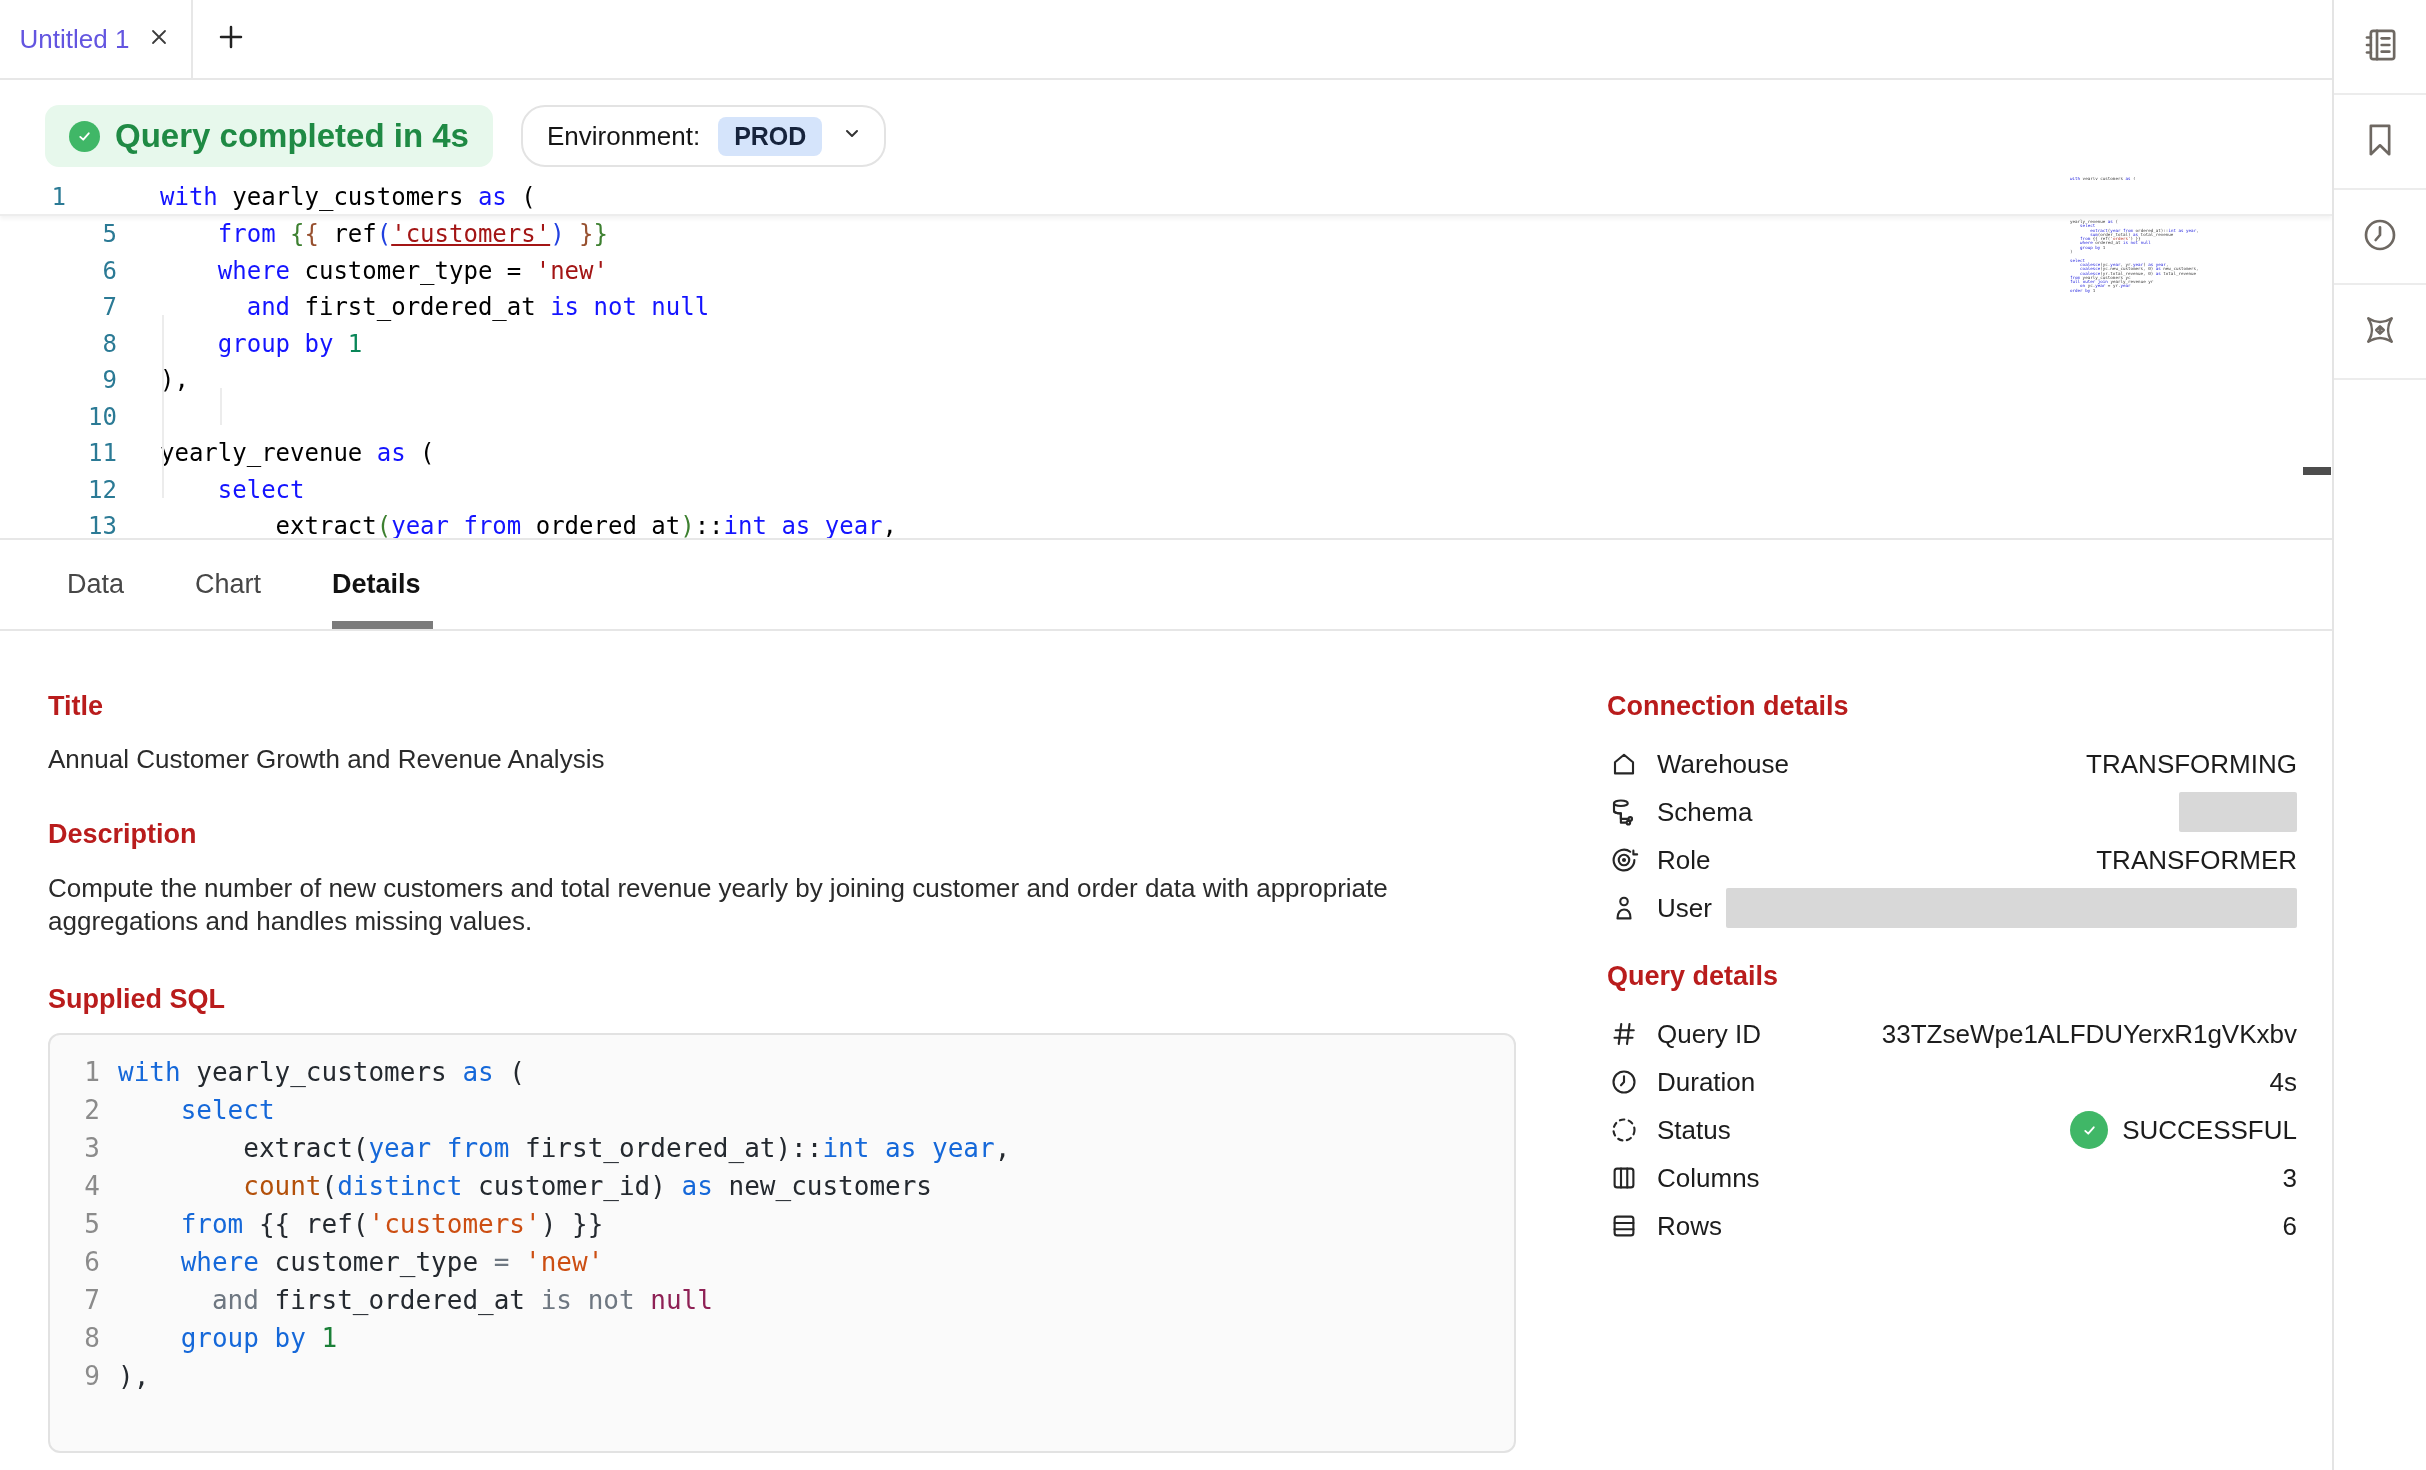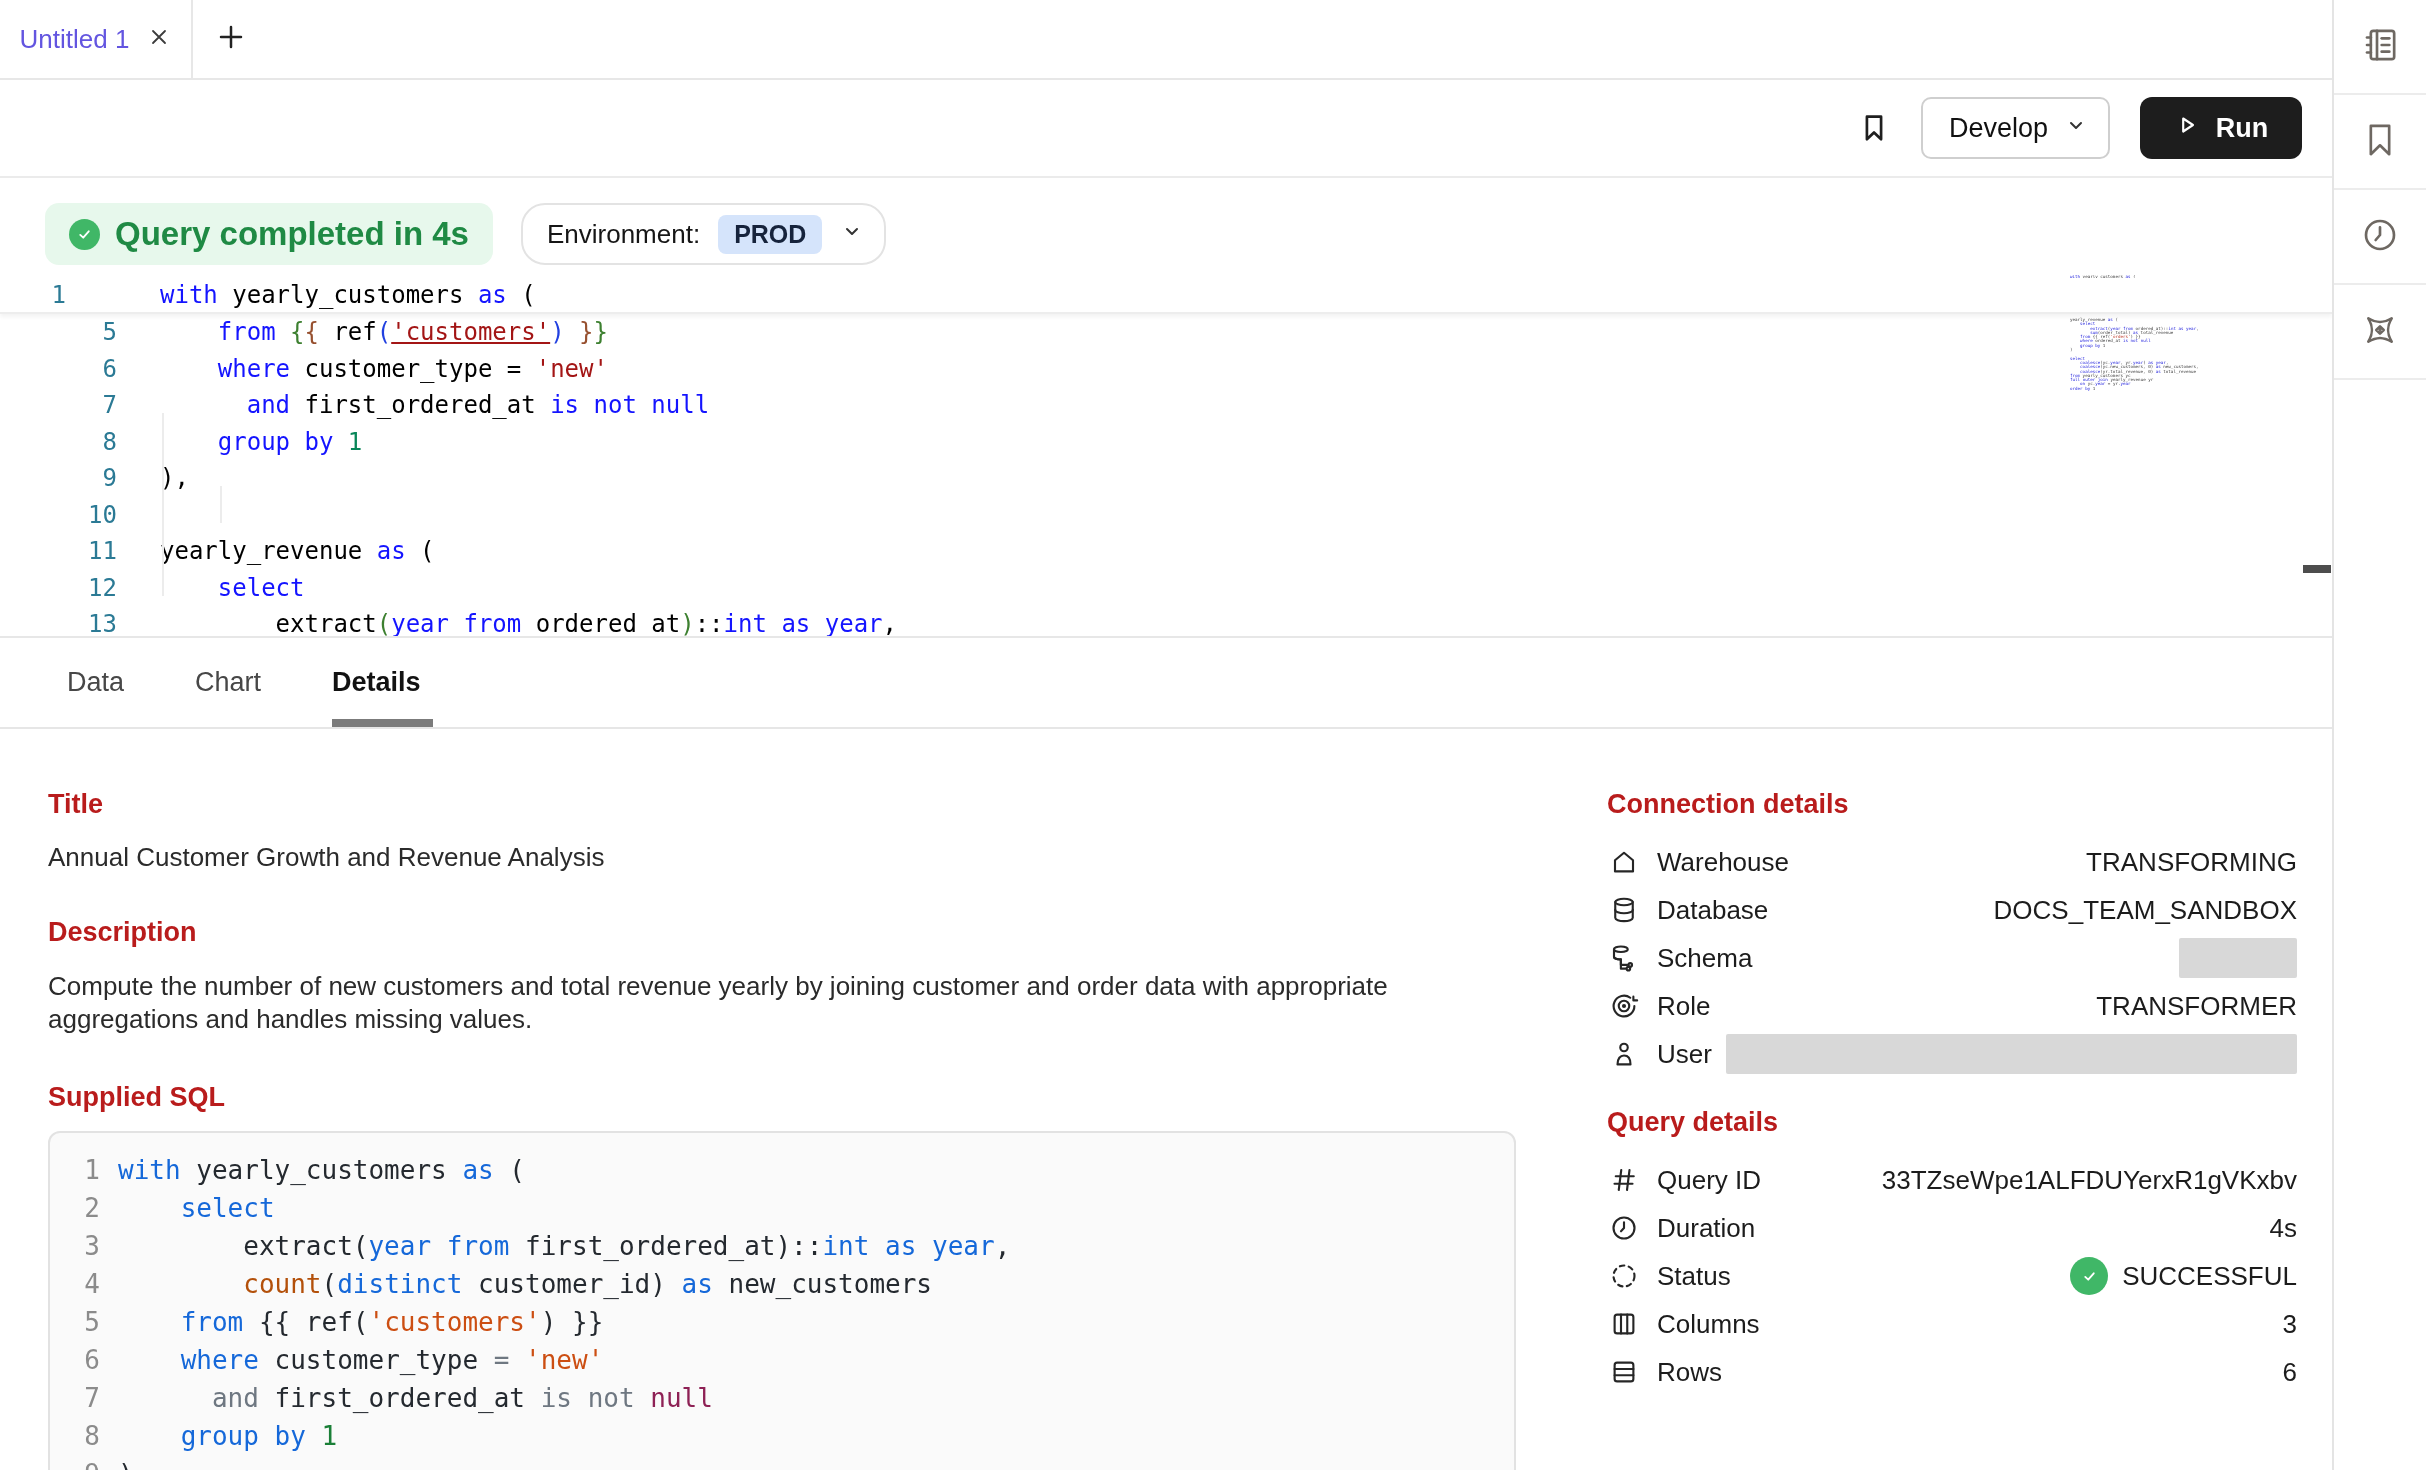--- a/index.html
+++ b/index.html
@@ -105,43 +105,20 @@
       </div>
       <div class="newtab">
         <span>
           <svg viewBox="0 0 24 24">
               <path d="M12 4 V20 M4 12 H20"></path>
             </svg>
         </span>
       </div>
     </div>
 
-    <div class="toolbar">
-      <span class="bm-btn">
-        <svg viewBox="0 0 24 24">
-            <path d="M7 4 H17 V20 L12 15.2 L7 20 Z"></path>
-          </svg>
-      </span>
-      <div class="btn-develop">
-        <span>Develop</span>
-        <span>
-          <svg viewBox="0 0 24 24">
-              <path d="M7 10 L12 15 L17 10"></path>
-            </svg>
-        </span>
-      </div>
-      <div class="btn-run">
-        <span>
-          <svg viewBox="0 0 24 24">
-              <path d="M8.5 6 L17.5 12 L8.5 18 Z"></path>
-            </svg>
-        </span>
-        <span>Run</span>
-      </div>
-    </div>
 
     <div class="editor">
       <div class="statusrow">
         <div class="pill-status">
           <span class="ck">
             <svg viewBox="0 0 24 24">
                 <path d="M6 12.5 L10.2 16.5 L18 7.5"></path>
               </svg>
           </span>
           <span>Query completed in 4s</span>
@@ -221,31 +198,20 @@
                 <svg viewBox="0 0 24 24">
                   <path d="M4.8 19.5 V10.6 L12 4.6 L19.2 10.6 V19.5 Z"></path>
                 </svg>
               </span>
               <span>Warehouse</span>
               <span class="rvalue">TRANSFORMING</span>
             </div>
             <div class="drow">
               <span class="ric">
                 <svg viewBox="0 0 24 24">
-                  <ellipse cx="12" cy="5.6" rx="7" ry="2.6"></ellipse>
-                  <path d="M5 5.6 V18.2 C5 19.7 8.1 20.9 12 20.9 C15.9 20.9 19 19.7 19 18.2 V5.6"></path>
-                  <path d="M5 11.9 C5 13.4 8.1 14.6 12 14.6 C15.9 14.6 19 13.4 19 11.9"></path>
-                </svg>
-              </span>
-              <span>Database</span>
-              <span class="rvalue">DOCS_TEAM_SANDBOX</span>
-            </div>
-            <div class="drow">
-              <span class="ric">
-                <svg viewBox="0 0 24 24">
                   <ellipse cx="9.5" cy="5" rx="5.5" ry="2.2"></ellipse>
                   <path d="M4 5 V11 C4 12.2 6.4 13.2 9.5 13.2"></path>
                   <path d="M4 11 C4 12.2 6.4 13.2 9.5 13.2"></path>
                   <path d="M9.5 13.2 V17.5 H14.5"></path>
                   <circle cx="17" cy="17.5" r="1.4"></circle>
                   <path d="M13 20.5 H9.5 V13.2"></path>
                   <circle cx="15.5" cy="20.5" r="1.4"></circle>
                 </svg>
               </span>
               <span>Schema</span>

